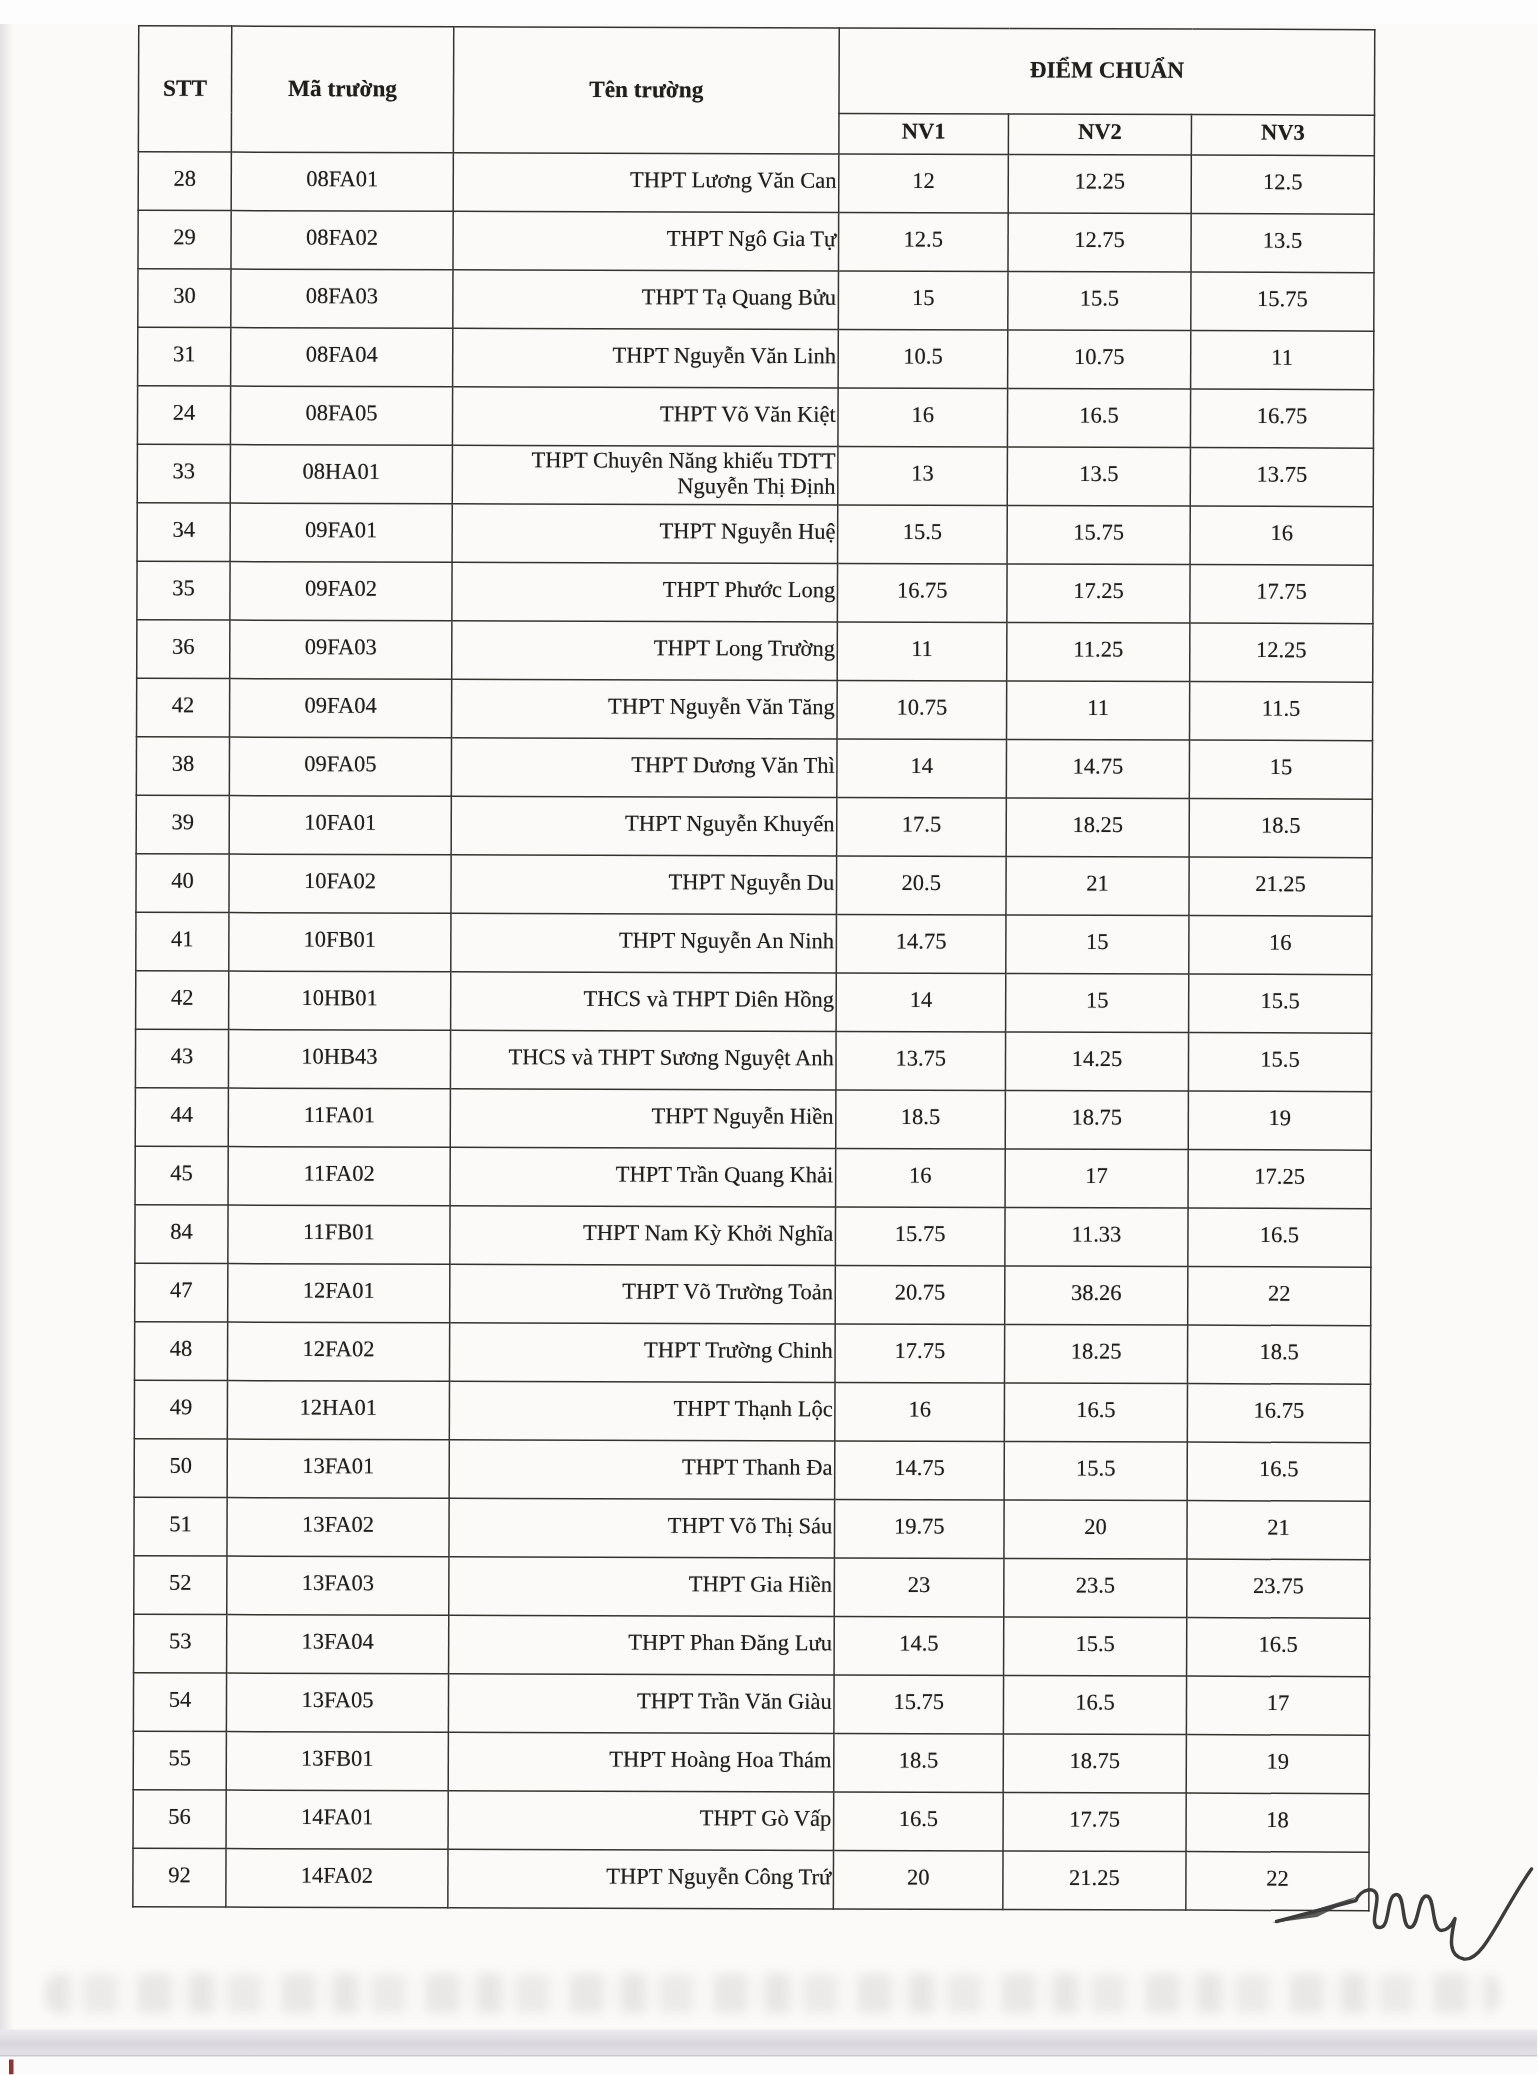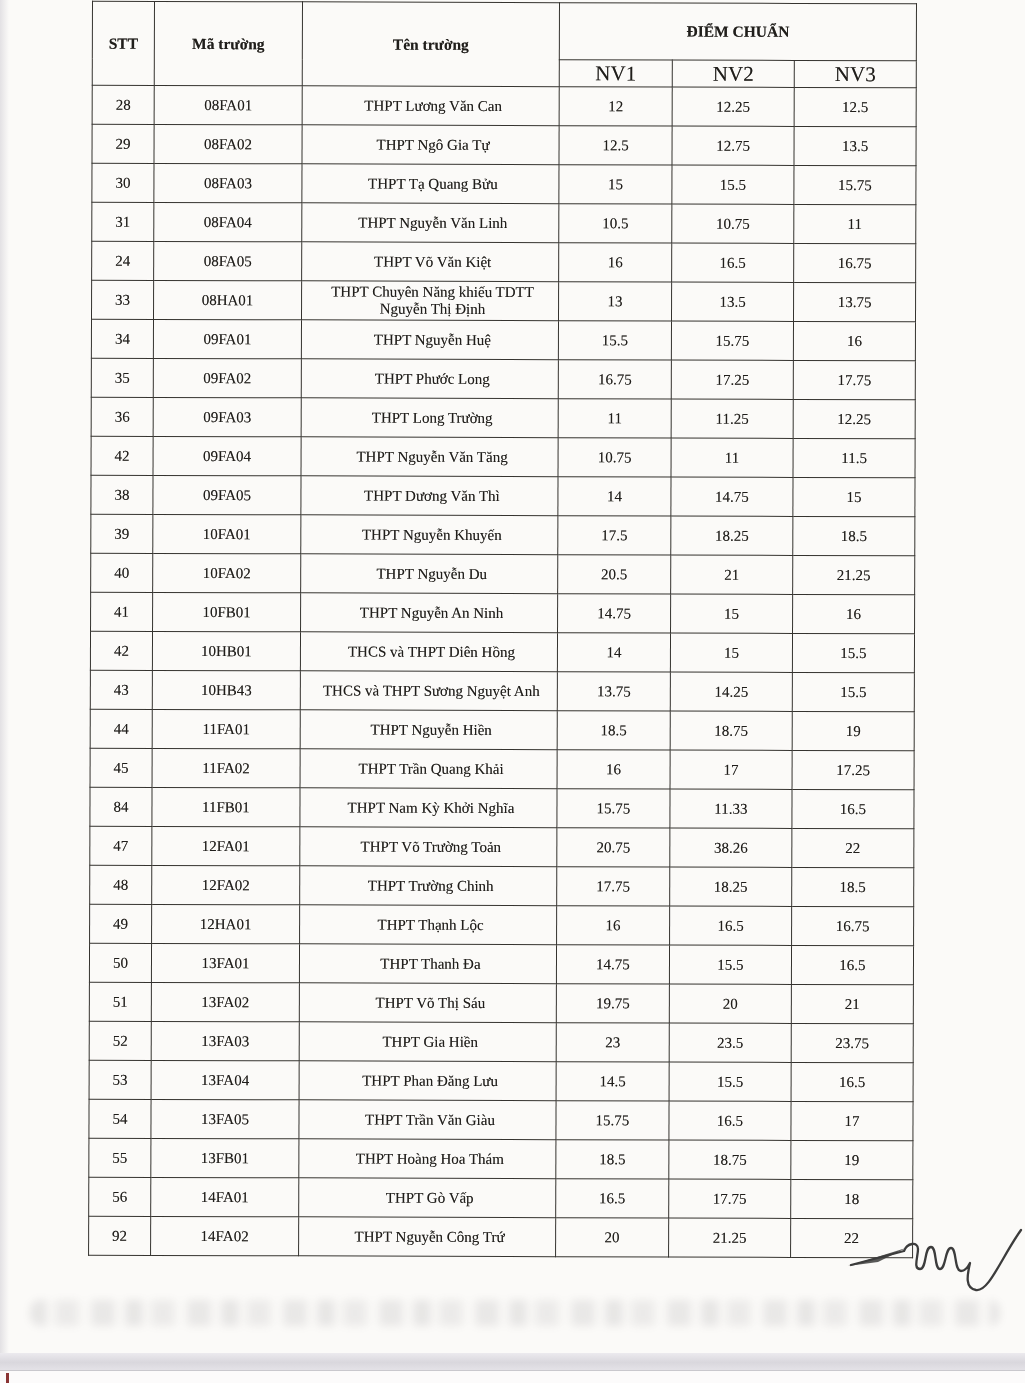--- a/index.html
+++ b/index.html
@@ -11,21 +11,21 @@
     position: relative;
     width: 1025px;
     height: 1383px;
     overflow: hidden;
     font-family: "Liberation Serif", serif;
     background: #fdfdfd;
   }
   
   .page-main {
     position: absolute;
-    left: 0; top: 0;
+    left: 0; top: 16px;
     width: 1025px;
     height: 1353px;
     background: #fbfaf8;
   }
   .page-main::before {           
     content: "";
     position: absolute;
     left: 0; top: 0; bottom: 0;
     width: 9px;
     background: linear-gradient(90deg, #e3e1e4, rgba(251,250,248,0));
@@ -44,27 +44,27 @@
     text-shadow: 0 0 0.6px rgba(40,38,34,0.55);
   }
   .tbl th, .tbl td {
     border: 1.8px solid #35332f;
     text-align: center;
     vertical-align: middle;
     padding: 1px 4px;
     line-height: 1.15;
   }
   .tbl thead tr.hr1 th { height: 54px; font-size: 15.5px; font-weight: bold; }
-  .tbl thead tr.hr2 th { height: 24px; font-size: 21px;  font-weight: normal; margin-top: 29px; }
+  .tbl thead tr.hr2 th { height: 24px; font-size: 15px;  font-weight: bold; margin-top: 29px; }
   .tbl tbody td {
     height: 36px;
     font-size: 15px;
   }
   .tbl tbody td.name {
-    text-align: center;
+    text-align: right;
     padding-left: 6px;
     padding-right: 1px;
   }
   
   .signature {
     position: absolute;
     left: 818px;
     top: 1224px;
     width: 205px;
     height: 78px;

